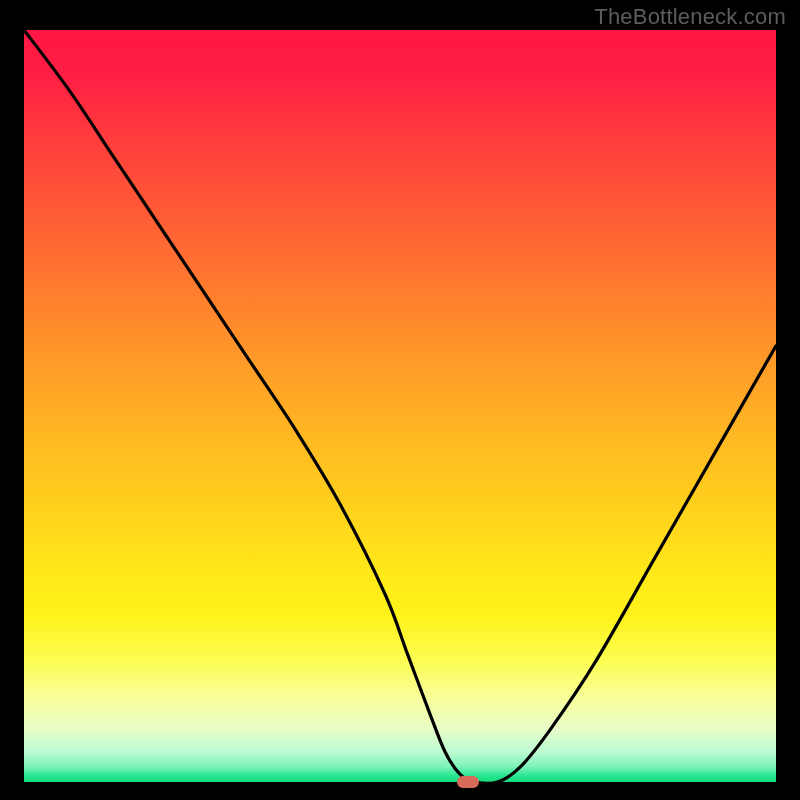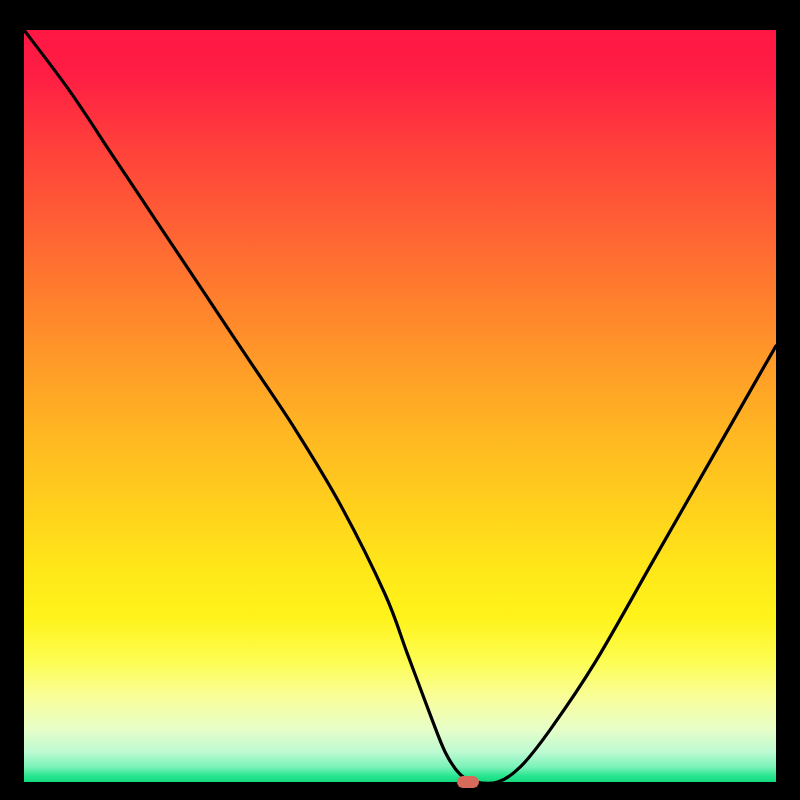--- a/index.html
+++ b/index.html
@@ -76,20 +76,21 @@
     border-radius: 6px;
     background: #d86a5c;
     transform: translate(-50%, -50%);
   }
 </style>
 </head>
 <body>
 
 <div class="frame">
 
+  <div class="watermark">TheBottleneck.com</div>
 
   <div class="plot-area">
 
     <div class="gradient-bg"></div>
 
     <svg class="curve" viewBox="0 0 752 752" preserveAspectRatio="none">
       <path fill="none" stroke="#000" stroke-width="3.2" stroke-linecap="round" stroke-linejoin="round" d="M 0 0 C 7.52 10.026666666666662, 30.08 38.853333333333296, 45.12 60.15999999999997 C 60.16 81.46666666666664, 75.2 105.28000000000003, 90.24 127.84000000000003 C 105.27999999999999 150.40000000000003, 120.32 172.95999999999998, 135.35999999999999 195.51999999999998 C 150.39999999999998 218.07999999999998, 165.44 240.64, 180.48 263.2 C 195.51999999999998 285.76, 210.56 308.31999999999994, 225.6 330.87999999999994 C 240.64 353.43999999999994, 255.67999999999998 374.74666666666667, 270.71999999999997 398.56 C 285.76 422.37333333333333, 300.79999999999995 446.18666666666667, 315.84 473.76 C 330.88 501.3333333333333, 349.67999999999995 538.9333333333334, 360.96 564 C 372.24 589.0666666666666, 376 604.1066666666666, 383.52 624.16 C 391.03999999999996 644.2133333333334, 399.8133333333334 668.0266666666668, 406.08000000000004 684.32 C 412.3466666666667 700.6133333333333, 416.10666666666674 711.8933333333333, 421.12000000000006 721.92 C 426.1333333333334 731.9466666666666, 431.14666666666665 739.4666666666667, 436.15999999999997 744.48 C 441.1733333333333 749.4933333333333, 444.93333333333334 750.7466666666667, 451.2 752 C 457.46666666666664 753.2533333333333, 466.24 754.5066666666667, 473.76 752 C 481.28 749.4933333333333, 487.54666666666674 745.7333333333333, 496.32000000000005 736.96 C 505.09333333333336 728.1866666666667, 513.8666666666667 716.9066666666668, 526.4 699.36 C 538.9333333333333 681.8133333333333, 553.9733333333334 660.5066666666667, 571.52 631.68 C 589.0666666666666 602.8533333333332, 611.6266666666666 561.4933333333333, 631.68 526.4 C 651.7333333333333 491.3066666666667, 671.7866666666666 456.2133333333333, 691.84 421.12 C 711.8933333333334 386.0266666666667, 741.9733333333334 333.3866666666667, 752 315.84000000000003" id="curve-path"></path>
     </svg>
 
     <div class="marker" id="opt-marker" style="left: 443.68px; top: 752px;"></div>

